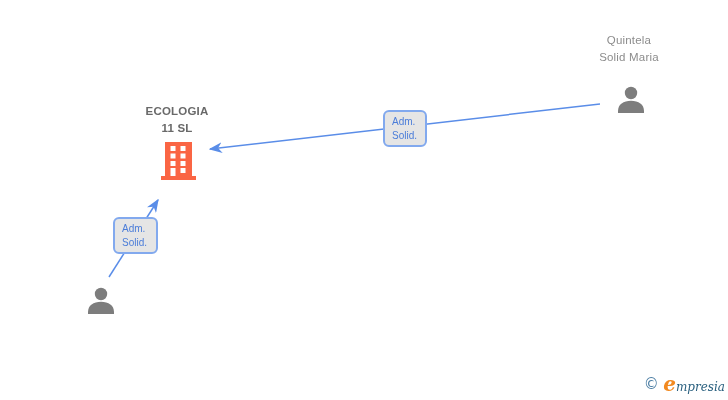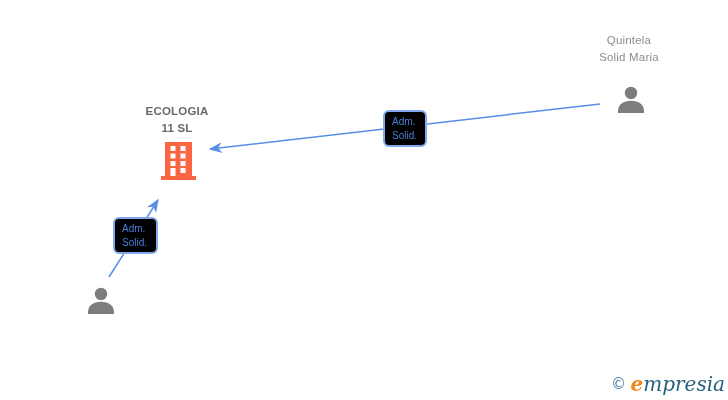--- a/index.html
+++ b/index.html
@@ -27,21 +27,21 @@
     font-weight:bold;
     color:#696969;
   }
   .icon-wrap{position:absolute;z-index:3;line-height:0;}
 
   
   .edge-box{
     position:absolute;
     z-index:2;
     box-sizing:border-box;
-    background:#000000;
+    background:#e5e5e5;
     border:2px solid #82A9EE;
     border-radius:6px;
     color:#4B7DD9;
     font-size:10px;
     line-height:14px;
     padding:3px 2px 2px 7px;
   }
   .edge-box .ln{white-space:nowrap;}
 
   
@@ -53,21 +53,21 @@
     white-space:nowrap;
   }
   .logo .copy{
     color:#4C7EA4;
     font-size:15px;
     font-family:"DejaVu Sans", sans-serif;
     vertical-align:2px;
   }
   .logo .brand{font-family:"DejaVu Serif", serif;font-style:italic;}
   .logo .e{color:#F2891F;font-size:20px;font-weight:bold;}
-  .logo .rest{color:#2A607F;font-size:20px;}
+  .logo .rest{color:#2A607F;font-size:12px;}
 </style>
 </head>
 <body>
 
 <div id="canvas">
 
   <svg id="edges" width="728" height="400">
     <defs>
       <marker id="arrow" viewBox="0 0 10 8" refX="9" refY="4" markerWidth="9" markerHeight="7.2" orient="auto-start-reverse">
         <path d="M0,0 L10,4 L0,8 L3,4 Z" fill="#5A8DE8"></path>

